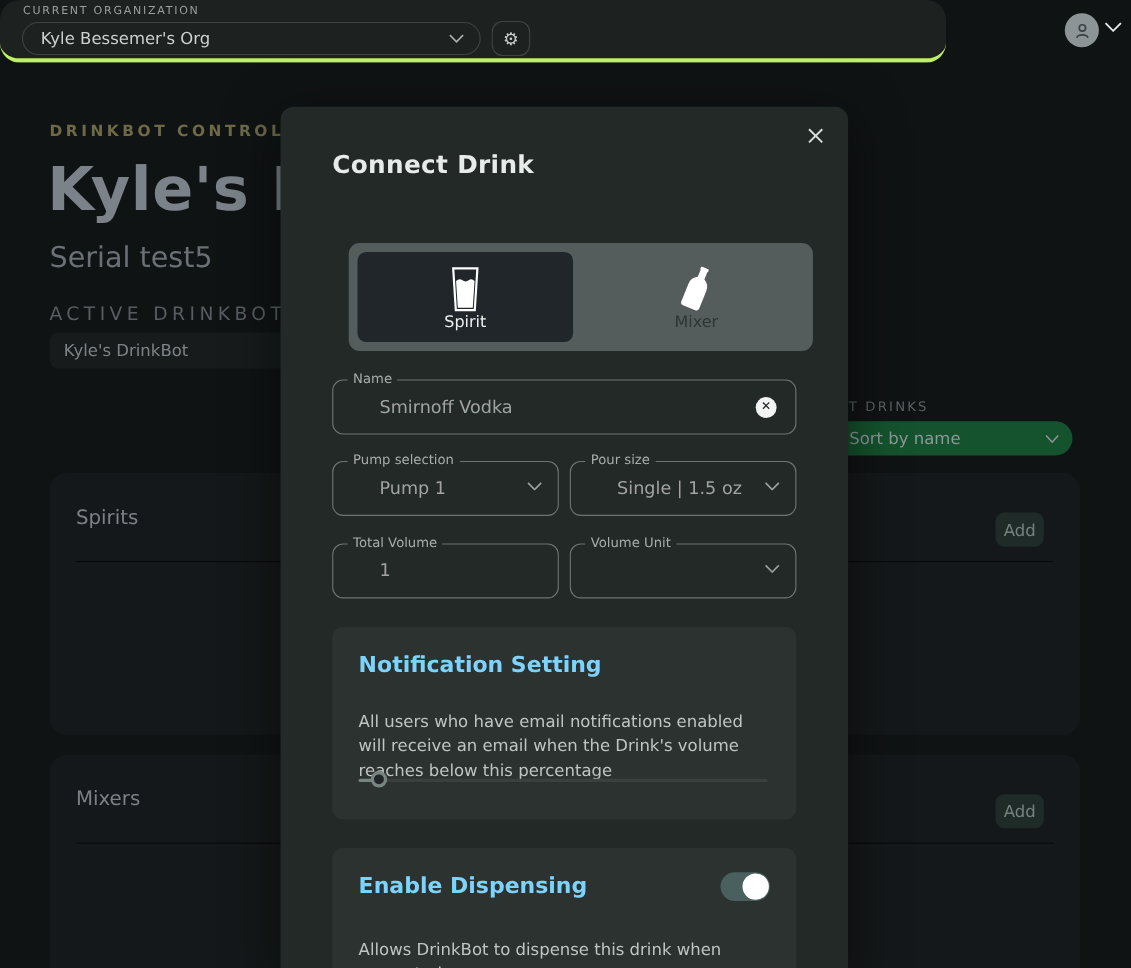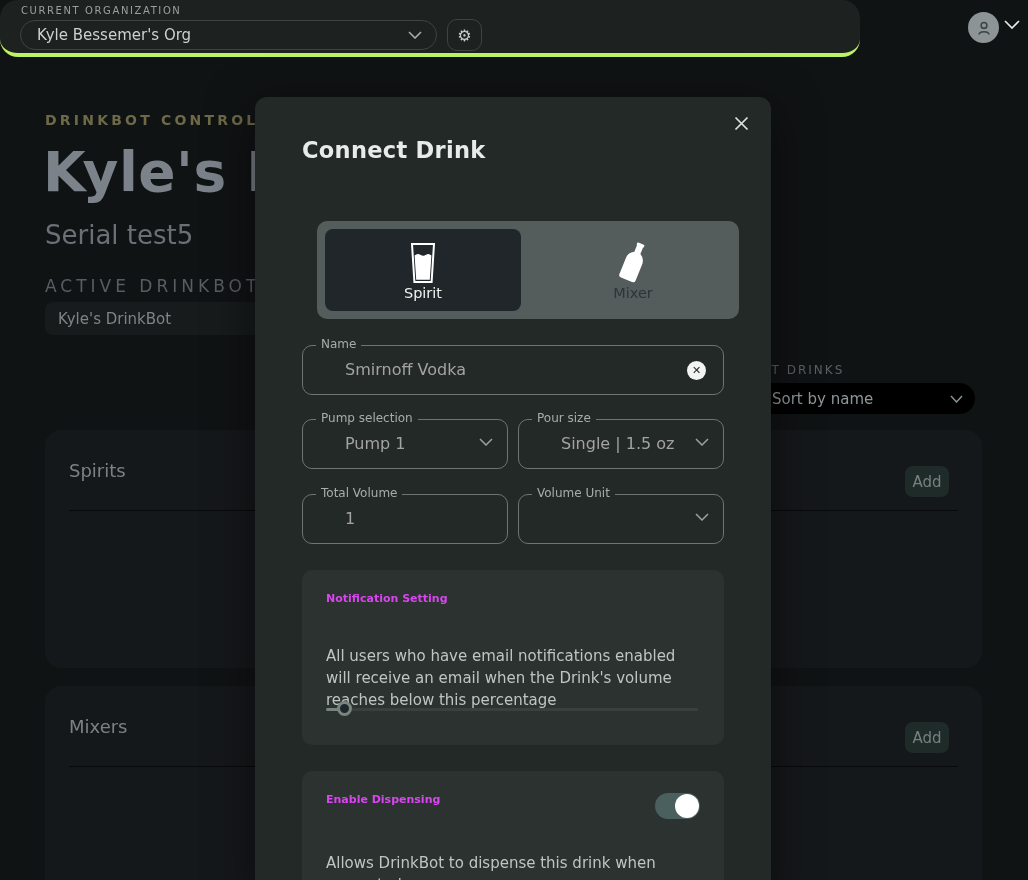--- a/index.html
+++ b/index.html
@@ -33,21 +33,21 @@
     color:#7b8289; letter-spacing:.5px; }
   .serial { position:absolute; left:45px; top:163px; font-size:26px; color:#697076;text-align:right; }
   .active-label { position:absolute; left:45px; top:219px; font-size:17px;
     font-weight:500; letter-spacing:4px; color:#575d62; }
   .chip { position:absolute; left:45px; top:245px; width:412px; height:33px;
     background:#171b1c; border-radius:8px; display:flex; align-items:center;
     padding-left:13px; font-size:15px; color:#7d8487; cursor:pointer; }
   .sort-label { position:absolute; left:741px; top:306px; font-size:12px;
     letter-spacing:2px; color:#5a6164; }
   .sort-pill { position:absolute; left:755px; top:326px; width:220px; height:31px;
-    background:#000000; border-radius:16px; display:flex; align-items:center;
+    background:#14532d; border-radius:16px; display:flex; align-items:center;
     padding:0 12px 0 17px; font-size:15px; color:#8f969a; cursor:pointer; }
   .sort-pill .val { flex:1; }
   .card { position:absolute; left:45px; width:937px; background:#15181a;
     border-radius:16px; }
   .card.spirits { top:373px; height:238px; }
   .card.mixers  { top:629px; height:250px; }
   .card .sec-title { position:absolute; left:24px; top:30px; font-size:18px;
     font-weight:500; color:#7b8287; }
   .card .add-btn { position:absolute; right:33px; top:36px; width:44px; height:31px;
     background:#1e2b29; border:none; border-radius:8px; color:#76817e; font-size:15px;
@@ -88,22 +88,22 @@
   .field.volume-f { left:47px;  top:397px; width:206px; }
   .field.unit-f   { left:263px; top:397px; width:206px; }
   .clear-btn { position:absolute; right:17px; top:15px; width:19px; height:19px;
     border:none; border-radius:50%; background:#f2f4f3; color:#20262a; font-size:11px;
     line-height:19px; text-align:center; cursor:pointer; padding:0; }
   
   .sub-card { position:absolute; left:47px; width:422px; background:#2b3230;
     border-radius:10px; }
   .sub-card.notif  { top:473px; height:175px; }
   .sub-card.enable { top:674px; height:140px; }
-  .sub-title { position:absolute; left:24px; top:22px; font-size:11px;
-    font-weight:600; color:#d946ef; }
+  .sub-title { position:absolute; left:24px; top:22px; font-size:20px;
+    font-weight:600; color:#7dd3fc; }
   .sub-body { position:absolute; left:24px; top:50px; width:358px; font-size:15px;
     line-height:22px; color:#bfc5c2;margin-top:25px; }
   
   .slider { position:absolute; left:24px; right:26px; top:131px; height:16px;
     cursor:pointer; }
   .slider .track { position:absolute; left:0; right:0; top:7px; height:3px;
     background:#39403e; border-radius:2px; }
   .slider .fill { position:absolute; left:0; top:7px; height:3px;
     background:#78857f; border-radius:2px; }
   .slider .knob { position:absolute; top:0; width:15px; height:15px;

